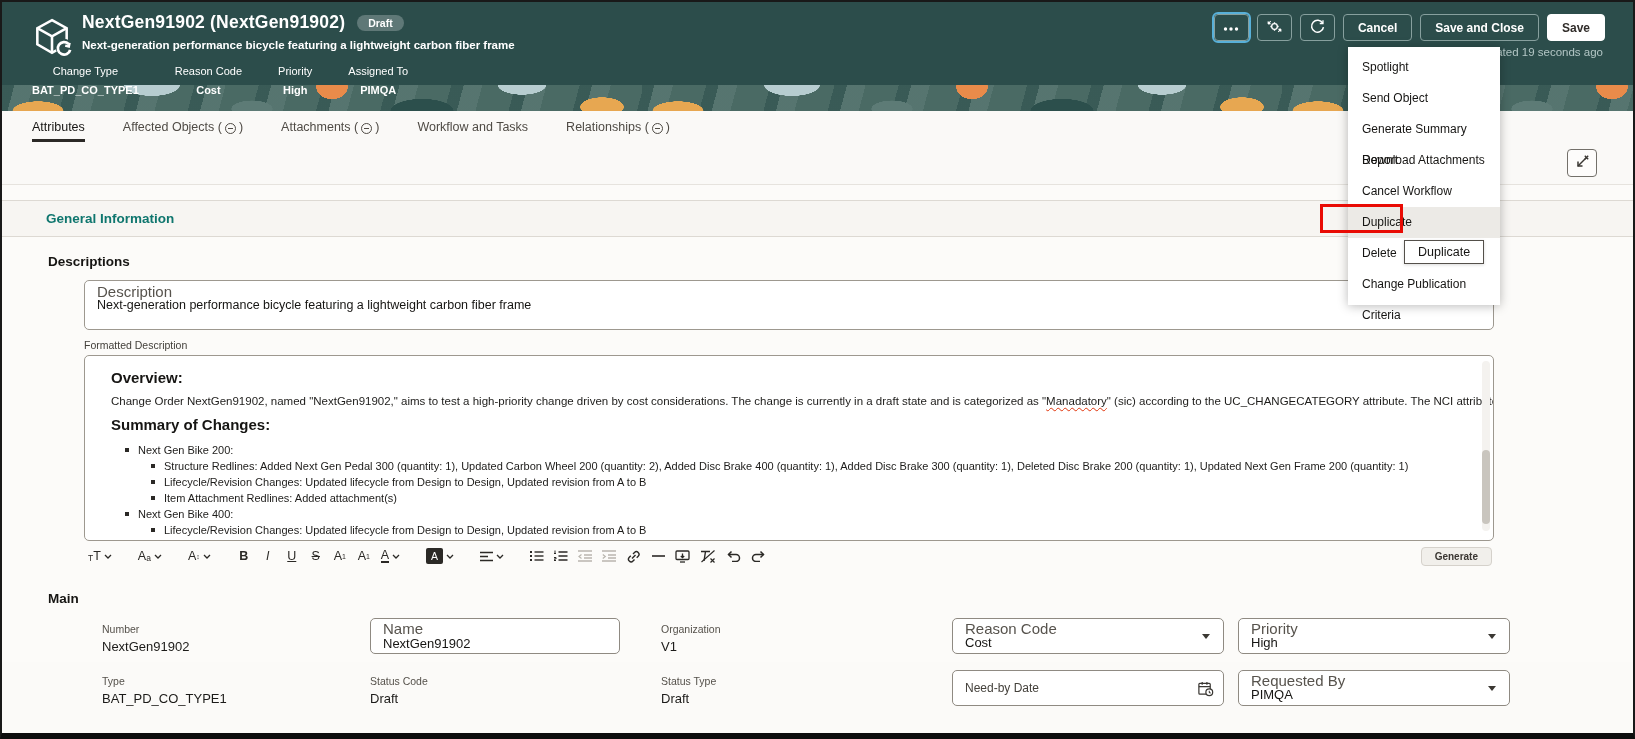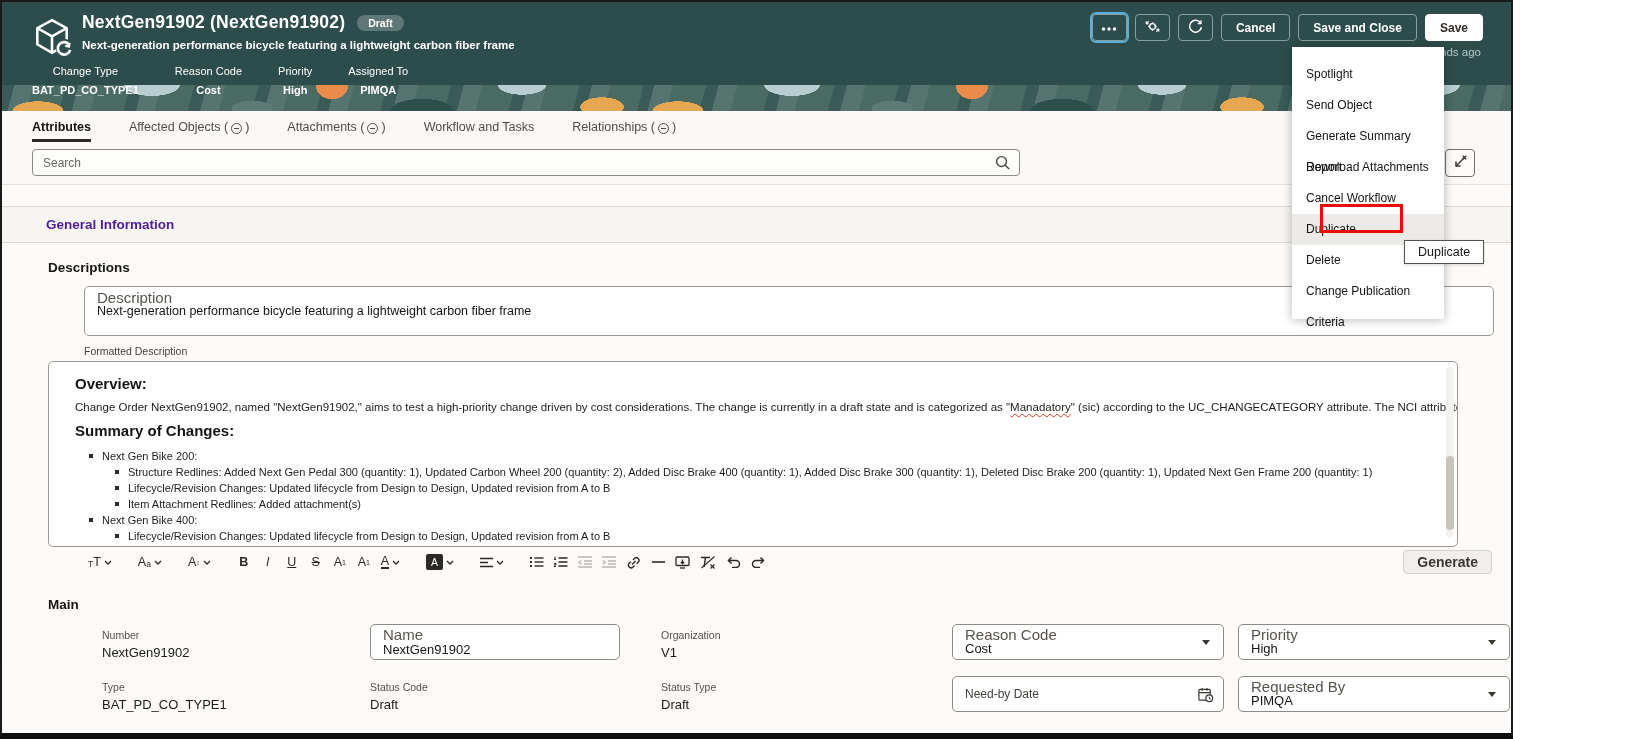--- a/index.html
+++ b/index.html
@@ -1,18 +1,18 @@
 <!DOCTYPE html>
 <html><head>
 <meta charset="utf-8">
 <style>
   * { box-sizing: border-box; margin: 0; padding: 0; }
   html,body { width:1635px; height:739px; }
   body { font-family: "Liberation Sans", "DejaVu Sans", sans-serif; background:#fff; }
-  .frame { position:relative; width:1513px; height:739px; border:2px solid #191919; border-bottom:6px solid #0d0d0d; background:#fbfaf8; overflow:hidden; }
+  .frame { position:relative; width:1635px; height:739px; border:2px solid #191919; border-bottom:6px solid #0d0d0d; background:#fbfaf8; overflow:hidden; }
 
   
   .topbar { position:relative; height:83px; background:#2c4d4b; color:#fff; }
   .app-icon { position:absolute; left:28px; top:13px; }
   .title-wrap { position:absolute; left:80px; top:10px; }
   .title-line { display:flex; align-items:center; gap:12px; }
   .page-title { font-size:17.5px; font-weight:bold; letter-spacing:.2px; }
   .badge { background:#5f7877; color:#fff; font-size:10.5px; font-weight:bold; padding:2px 11px; border-radius:10px; }
   .subtitle { font-size:11.5px; font-weight:bold; margin-top:6px; }
   .meta-row { position:absolute; left:30px; top:63px; display:flex; gap:36px; font-size:11px; }
@@ -36,43 +36,43 @@
       radial-gradient(ellipse 52px 20px at 420px 26px, #2c4f4c 60%, transparent 61%),
       radial-gradient(ellipse 40px 16px at 520px 0px,  #b7cdd0 60%, transparent 61%),
       radial-gradient(ellipse 36px 16px at 600px 22px, #e7a751 60%, transparent 61%),
       repeating-linear-gradient(105deg, rgba(44,77,75,.55) 0 12px, rgba(100,130,125,.45) 12px 30px, rgba(74,106,100,0) 30px 62px);
     background-size:640px 26px, 640px 26px, 640px 26px, 640px 26px, 640px 26px, 640px 26px, 640px 26px, 640px 26px;
     background-repeat:repeat-x; }
 
   
   .tabs { height:31px; background:#faf9f7; display:flex; gap:38px; padding-left:30px; align-items:flex-end; }
   .tab { font-size:12.5px; color:#4f4b45; padding-bottom:8px; display:flex; align-items:center; gap:3px; cursor:pointer; }
-  .tab.active { color:#161513; font-weight:bold; border-bottom:3px solid #2b2926; padding-bottom:5px; }
+  .tab.active { color:#161513; font-weight:normal; border-bottom:3px solid #2b2926; padding-bottom:5px; }
   .pend { display:inline-block; width:11px; height:11px; border:1.4px solid #4f4b45; border-radius:50%; position:relative; top:1px; }
   .pend::after { content:""; position:absolute; left:2px; top:4px; width:5px; height:1.6px; background:#4f4b45; }
 
   
   .searchrow { position:relative; height:42px; background:#faf9f7; padding:7px 0 0 30px; }
   .search-box { position:relative; width:988px; }
   .search-box input { width:988px; height:27px; border:1px solid #8f8a82; border-radius:4px; padding:0 34px 0 10px; font-size:12px; font-family:inherit; color:#161513; background:#fdfdfc; }
   .search-box input::placeholder { color:#6b6archive762; color:#6b6762; }
   .search-ic { position:absolute; right:9px; top:5px; }
   .expand-btn { position:absolute; right:36px; top:7px; width:30px; height:28px; border:1px solid #73706a; border-radius:4px; background:#fdfcfb; display:flex; align-items:center; justify-content:center; cursor:pointer; }
 
   
   .content { position:relative; border-top:1px solid #e6e3de; background:#fcfbf9; height:478px; }
-  .gi-bar { margin-top:21px; height:37px; line-height:36px; background:#f7f5f2; border-top:1px solid #ddd9d3; border-bottom:1px solid #ddd9d3; padding-left:44px; font-size:13.5px; font-weight:bold; color:#4c1d95; }
+  .gi-bar { margin-top:15px; height:37px; line-height:36px; background:#f7f5f2; border-top:1px solid #ddd9d3; border-bottom:1px solid #ddd9d3; padding-left:44px; font-size:13.5px; font-weight:bold; color:#0f766e; }
   .sub-h { margin:17px 0 11px 46px; font-size:13.5px; font-weight:bold; color:#161513; }
 
   .desc-box { margin-left:82px; width:1410px; height:50px; border:1px solid #9d988f; border-radius:5px; background:#fff; padding:5px 12px; }
   .flabel { font-size:15px; color:#57534d; line-height:11px; }
   .desc-box .fval { font-size:12.5px; color:#161513; margin-top:1px; }
   .fmt-label { margin:9px 0 4px 82px; font-size:10.5px; color:#44413c; }
 
-  .editor { position:relative; margin-left:46px; width:1410px; height:186px; border:1px solid #9d988f; border-radius:5px; background:#fff; padding:11px 40px 0 26px; overflow:hidden; }
+  .editor { position:relative; margin-left:82px; width:1410px; height:186px; border:1px solid #9d988f; border-radius:5px; background:#fff; padding:11px 40px 0 26px; overflow:hidden; }
   .editor h4 { font-size:15px; font-weight:bold; color:#161513; margin:2px 0 9px; }
   .editor p { font-size:11.5px; color:#1d1c1a; margin:0 0 9px; white-space:nowrap; }
   .squiggle { text-decoration:underline; text-decoration-style:wavy; text-decoration-color:#e0350c; text-decoration-thickness:1px; text-underline-offset:2px; }
   .editor ul { list-style:none; }
   .editor li { font-size:11px; color:#1d1c1a; line-height:16px; white-space:nowrap; position:relative; padding-left:13px; }
   .editor li::before { content:""; position:absolute; left:0; top:6px; width:4px; height:4px; background:#2b2926; }
   ul.lvl1 { padding-left:14px; }
   ul.lvl2 { padding-left:26px; }
   .ed-track { position:absolute; right:3px; top:5px; width:8px; height:170px; background:#f4f2ef; border-radius:4px; }
   .ed-thumb { position:absolute; right:3px; top:94px; width:8px; height:74px; background:#c9c5be; border-radius:4px; cursor:pointer; }
@@ -83,38 +83,38 @@
   .tbi svg { display:block; }
   .chev { margin-left:3px; }
   .gap { width:6px; }
   .tt-small { font-size:8.5px; position:relative; top:2px; }
   .u { text-decoration:underline; }
   .st { text-decoration:line-through; }
   .sup { font-size:7px; vertical-align:super; }
   .sub2 { font-size:7px; vertical-align:sub; }
   .fontcolor { border-bottom:2.5px solid #2b2926; line-height:12px; }
   .hl { width:17px; height:16px; background:#2b2926; color:#fff; border-radius:2px; font-size:10.5px; display:inline-flex; align-items:center; justify-content:center; }
-  .gen-btn { margin-left:auto; margin-right:2px; background:#f1efeb; border:1px solid #d5d1cb; border-radius:4px; color:#3a3632; font-size:14px; font-weight:bold; padding:3px 13px; font-family:inherit; cursor:pointer; }
+  .gen-btn { margin-left:auto; margin-right:2px; background:#f1efeb; border:1px solid #d5d1cb; border-radius:4px; color:#3a3632; font-size:10px; font-weight:bold; padding:3px 13px; font-family:inherit; cursor:pointer; }
 
   
   .fields { margin:12px 0 3px 100px; display:grid; grid-template-columns:268px 291px 291px 286px 272px; row-gap:16px; align-items:start; }
   .ro .flabel2 { font-size:10.5px; color:#55514b; margin-bottom:4px; }
   .ro .val { font-size:13px; color:#1c1b19; }
   .ro { padding-top:5px; }
   .ffield { position:relative; width:250px; height:36px; border:1px solid #8f8a82; border-radius:5px; background:#fff; padding:4px 12px; }
   .ffield.w272 { width:272px; }
   .ffield .fval { font-size:13px; color:#161513; margin-top:1px; }
   .ffield input { border:none; outline:none; font-size:13px; color:#161513; width:100%; font-family:inherit; background:transparent; }
   .caret { position:absolute; right:13px; top:15px; width:0; height:0; border-left:4.5px solid transparent; border-right:4.5px solid transparent; border-top:5.5px solid #3b3833; }
   .datefield { display:flex; align-items:center; padding:0 9px 0 12px; }
   .datefield .ph { font-size:12px; color:#45423c; }
   .datefield svg { margin-left:auto; }
 
   
-  .menu { position:absolute; left:1290px; top:45px; width:152px; background:#fff; box-shadow:0 1px 10px rgba(0,0,0,.28); padding:12px 0; z-index:50; }
+  .menu { position:absolute; left:1346px; top:45px; width:152px; background:#fff; box-shadow:0 1px 10px rgba(0,0,0,.28); padding:5px 0; z-index:50; }
   .menu-item { height:31px; line-height:31px; padding-left:14px; font-size:12px; color:#161513; cursor:pointer; }
   .menu-item.hover { background:#eceae6; }
   .redbox { position:absolute; left:1318px; top:202px; width:83px; height:29px; border:3px solid #e90b04; z-index:60; pointer-events:none; }
   .tooltip { position:absolute; left:1402px; top:238px; background:#fff; border:1px solid #54504a; padding:4px 13px; font-size:12.5px; color:#161513; z-index:70; box-shadow:0 1px 3px rgba(0,0,0,.15); }
 </style>
 </head>
 <body>
 
 <div class="frame">
 
@@ -209,29 +209,20 @@
         <span>Workflow and Tasks</span>
       </div>
     <div class="tab">
         <span>Relationships (</span>
         <span class="pend"></span>
         <span>)</span>
       </div>
   </nav>
 
   <div class="searchrow">
-    <div class="search-box">
-      <input type="text" placeholder="Search" style="">
-      <span class="search-ic">
-        <svg width="17" height="17" viewBox="0 0 18 18" fill="none" stroke="#4a463f" stroke-width="1.5">
-          <circle cx="8" cy="8" r="5.2"></circle>
-            <path d="M12 12 L16 16"></path>
-        </svg>
-      </span>
-    </div>
     <button class="expand-btn">
       <span>
         <svg width="16" height="16" viewBox="0 0 16 16" fill="none" stroke="#3a3733" stroke-width="1.5">
           <path d="M12.5 3.5 L4 12"></path>
           <path d="M4 7.5 V12 H8.5"></path>
           <path d="M10.8 1.8 L14.2 5.2 M10.8 5.2 L14.2 1.8" stroke-width="1.4"></path>
         </svg>
       </span>
     </button>
   </div>

